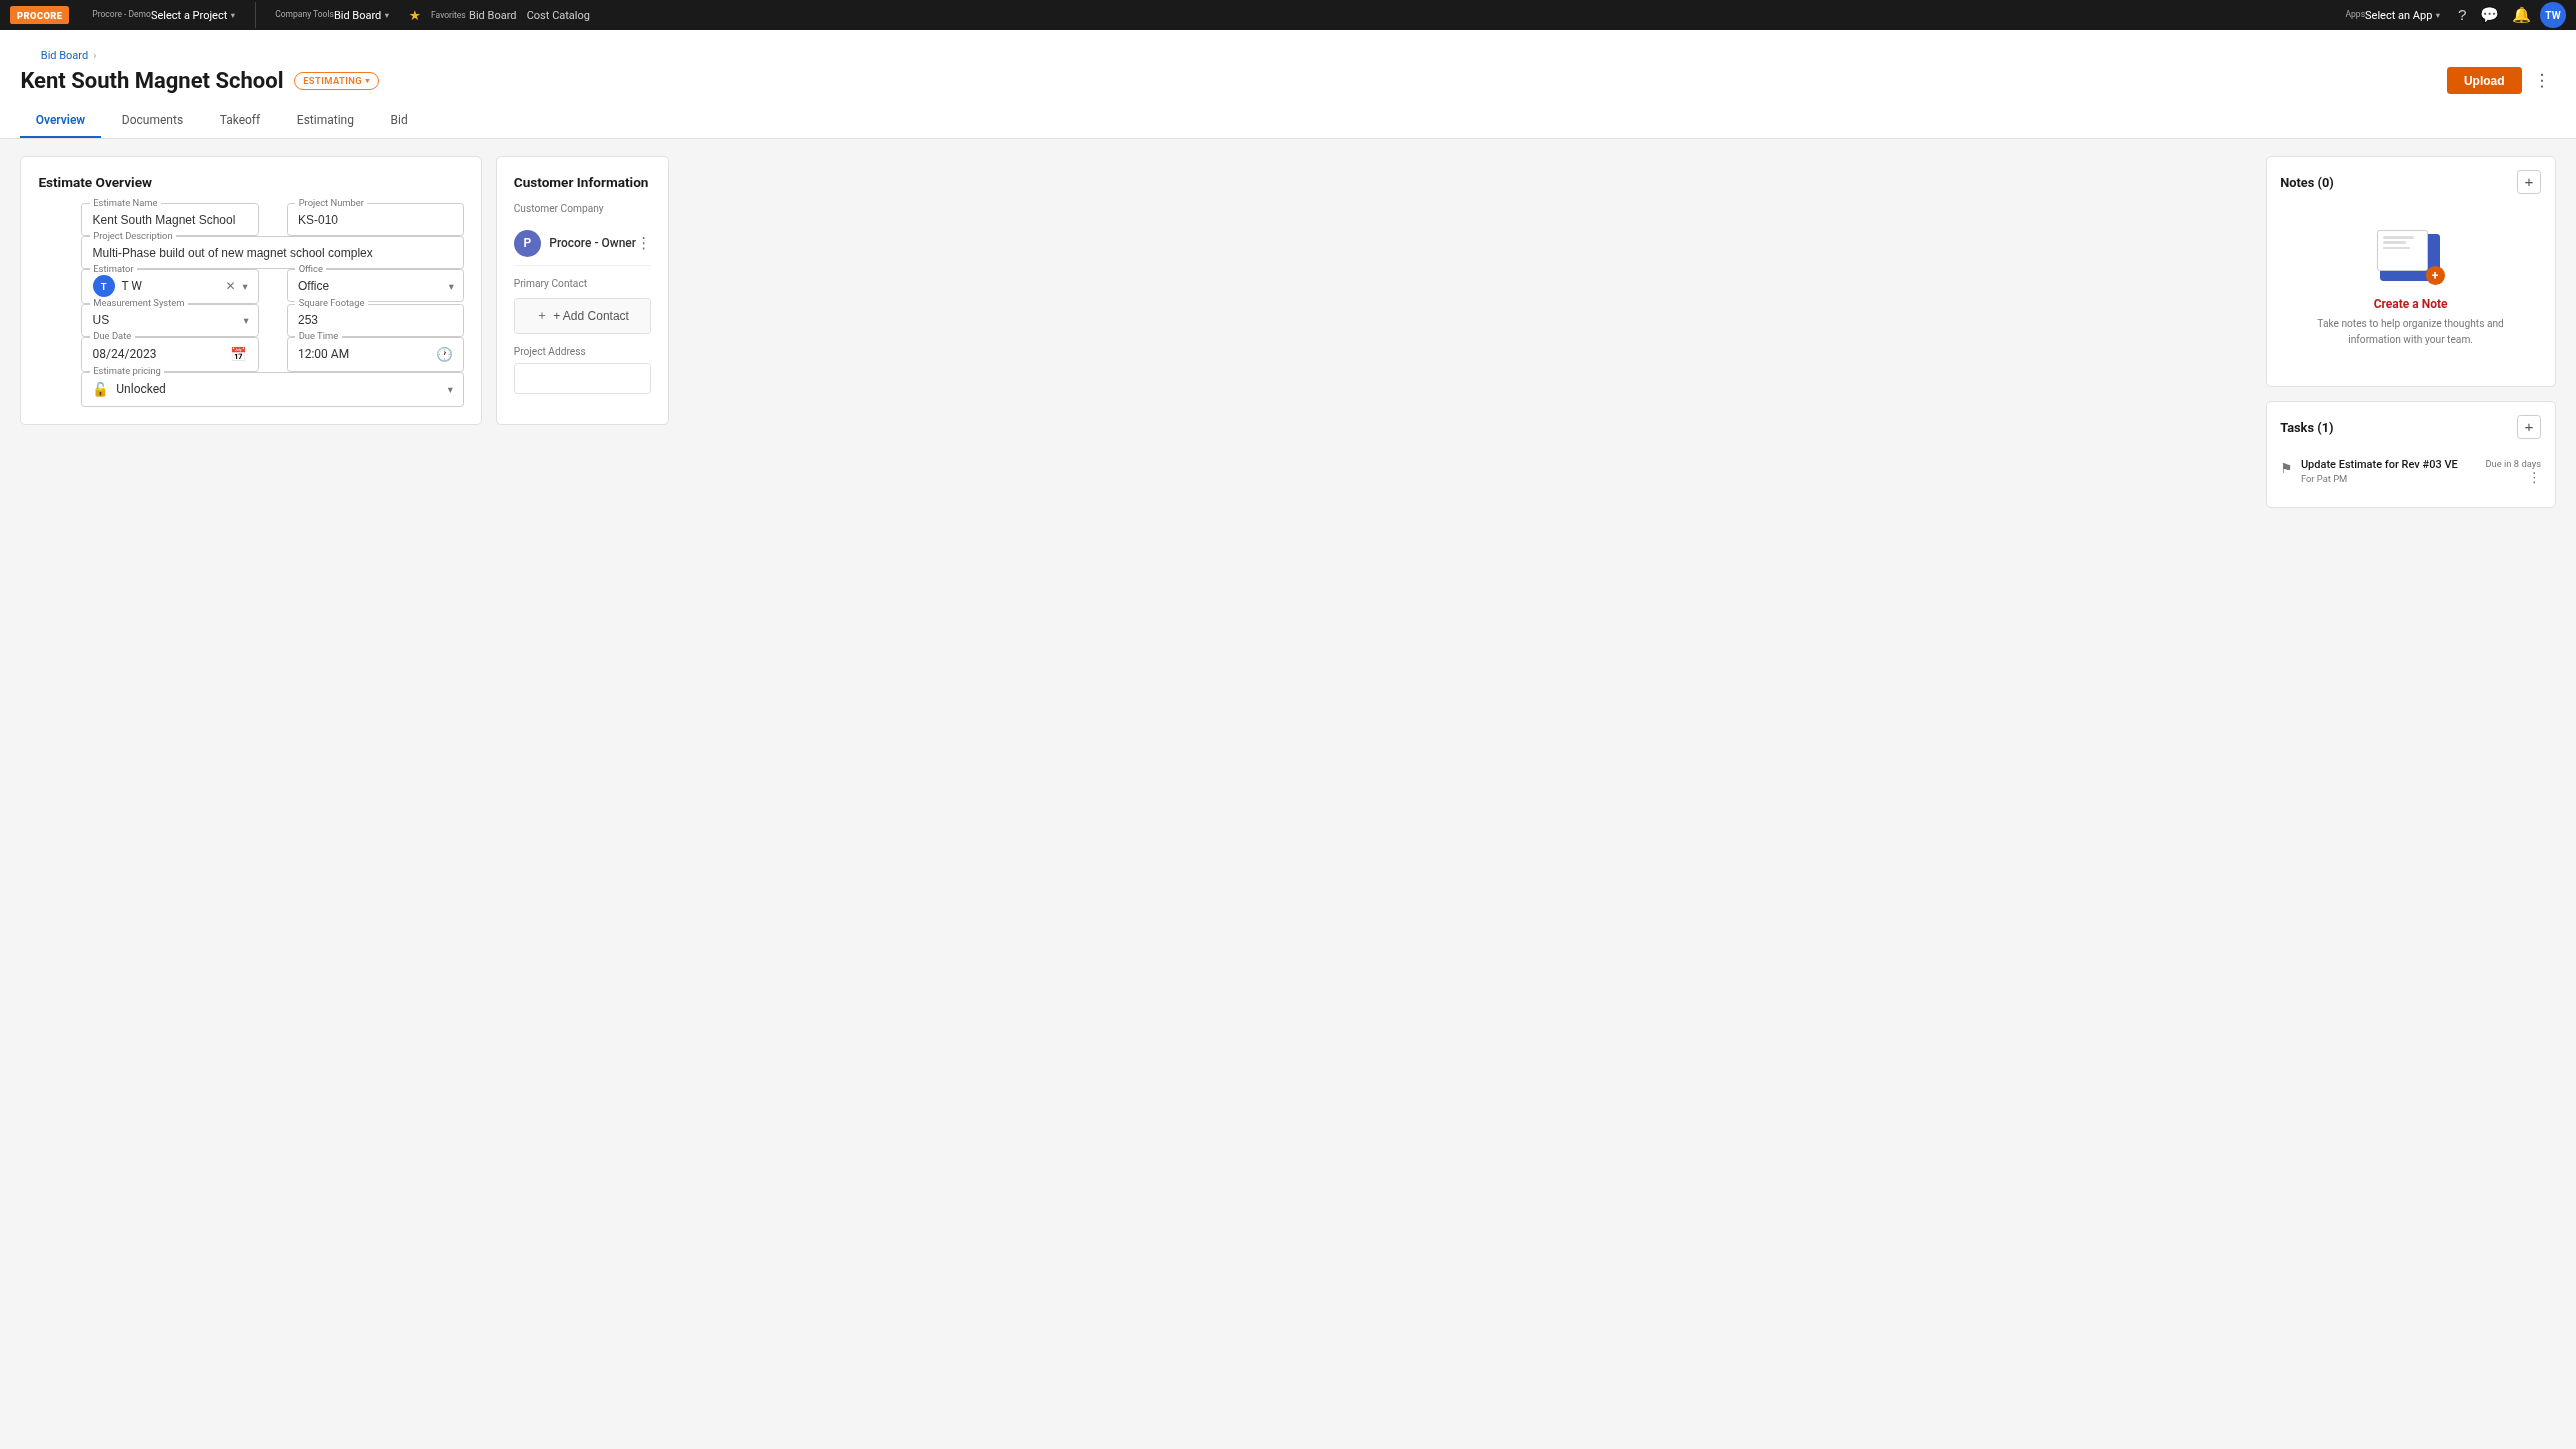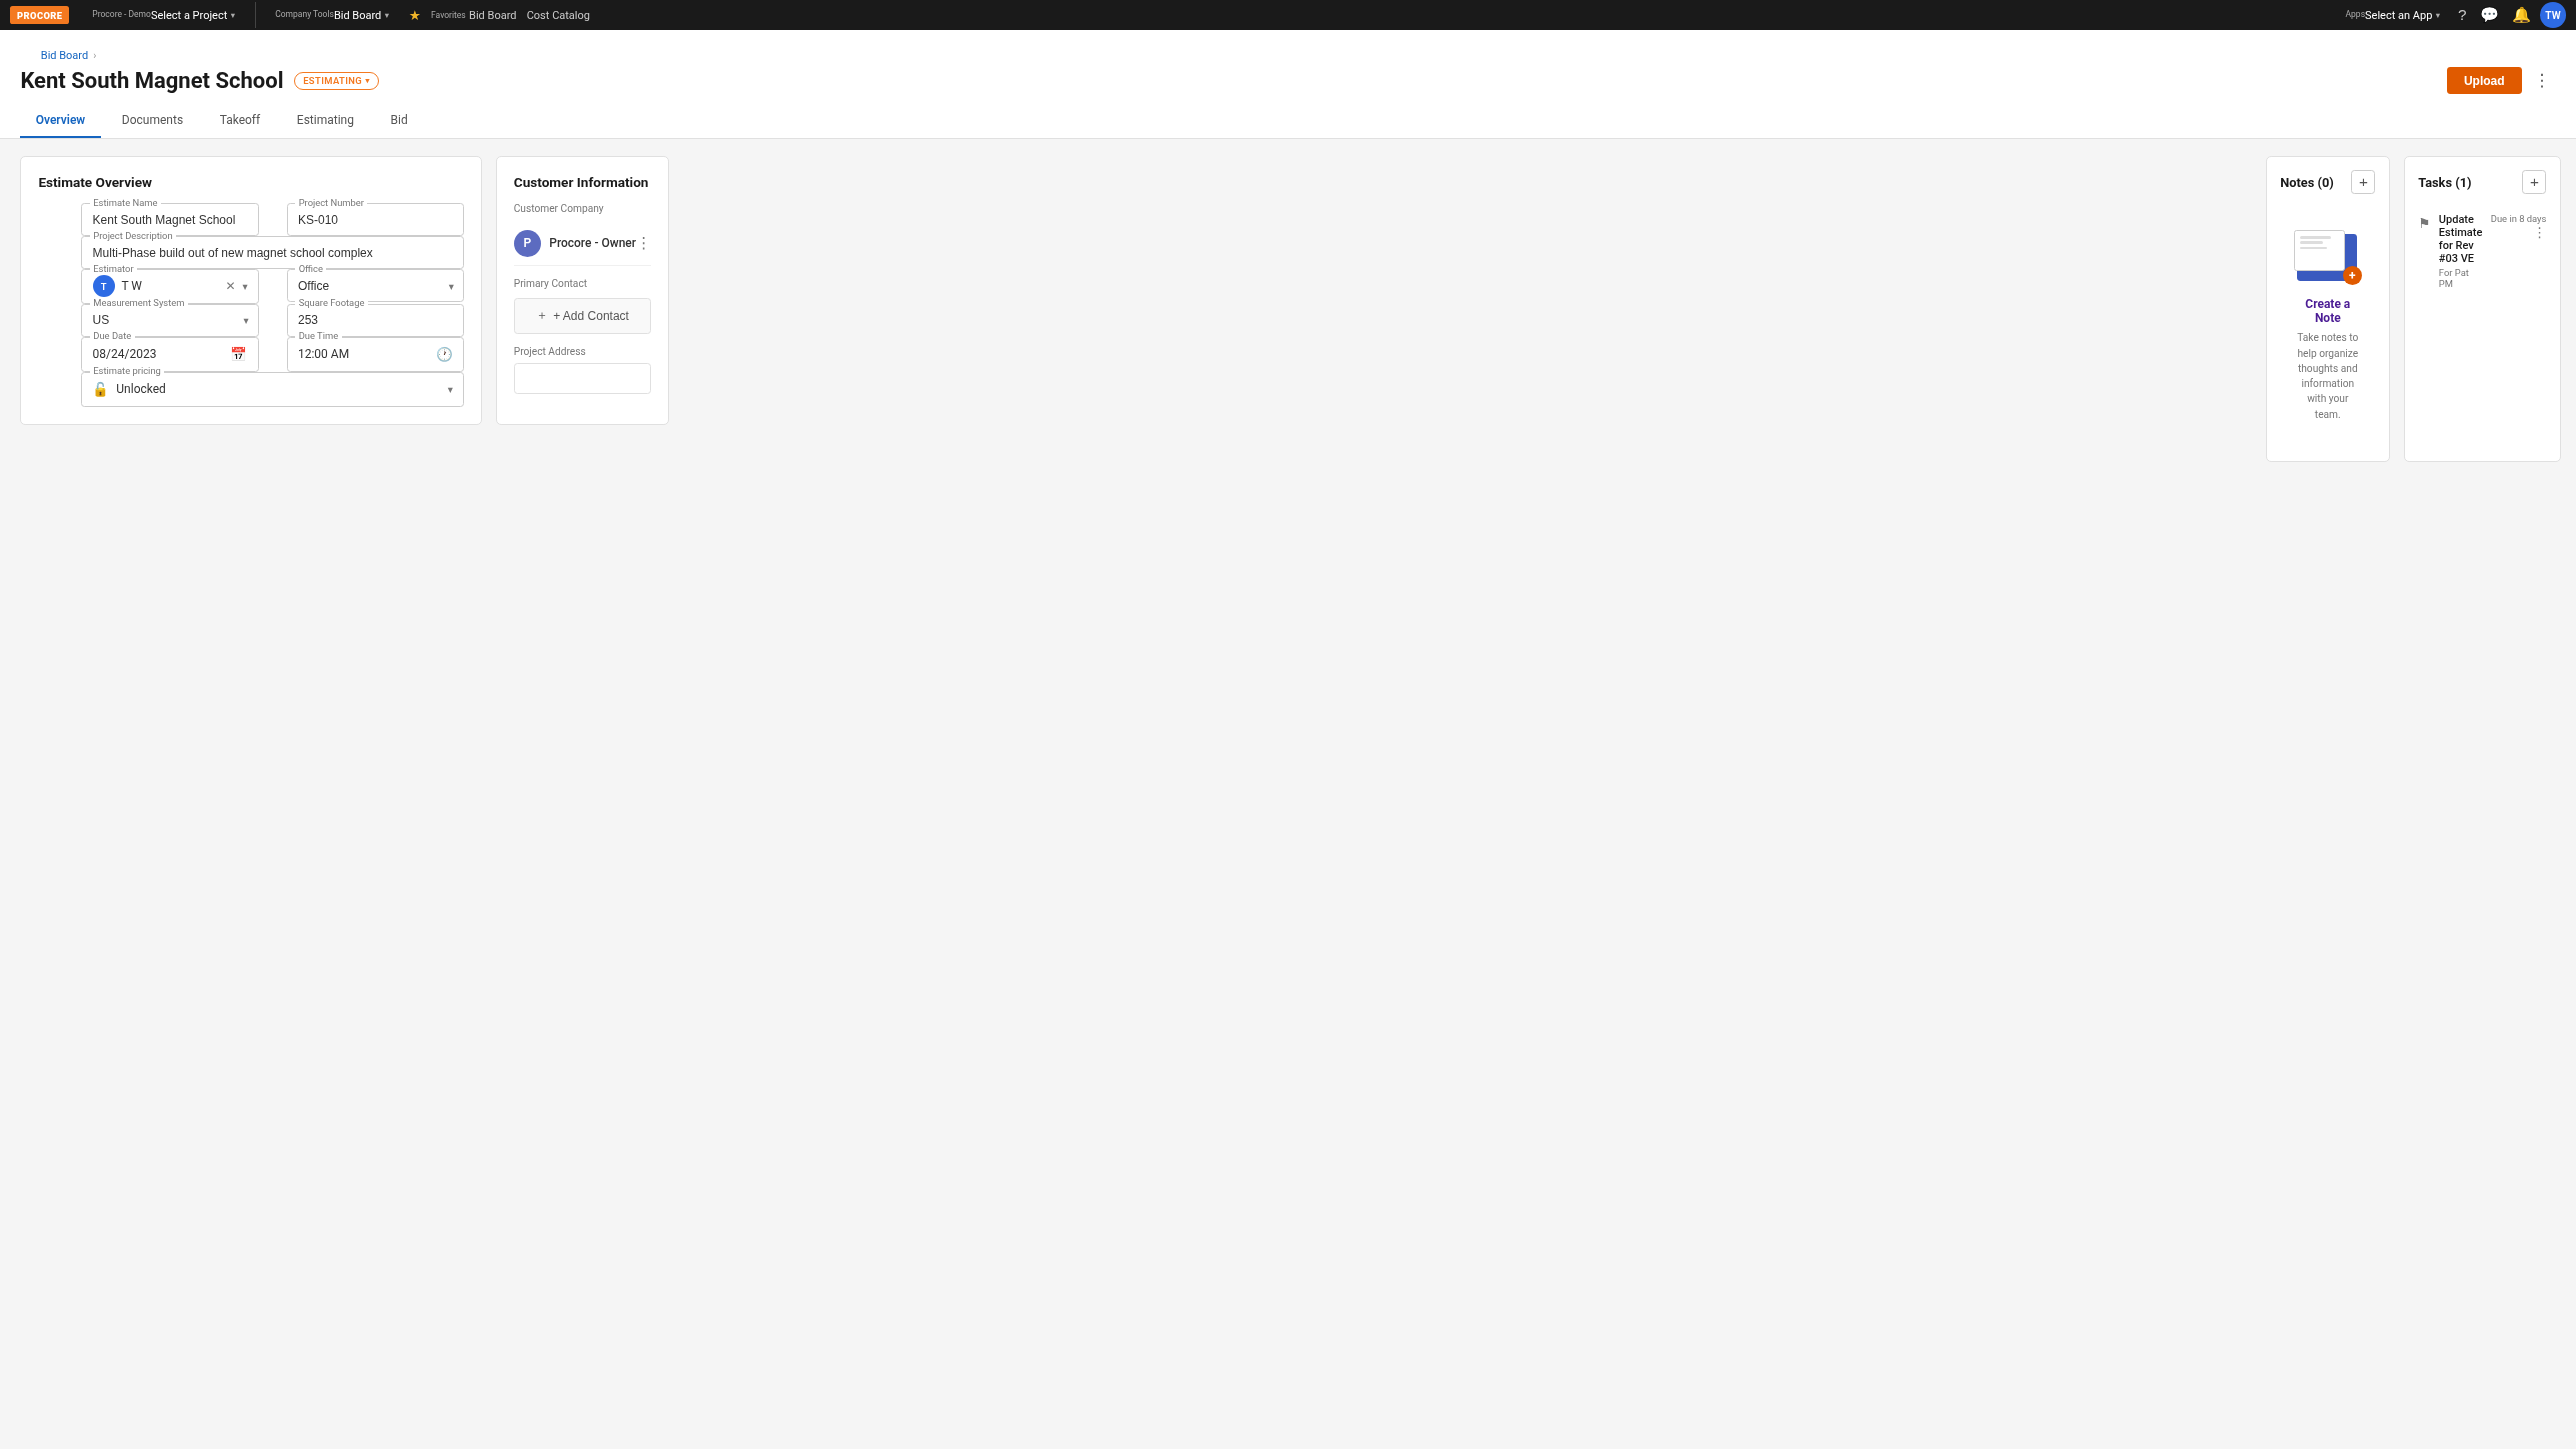--- a/index.html
+++ b/index.html
@@ -328,21 +328,21 @@
       gap: 5.1px;
       margin-top: 8.5px;
     }
 
     
     .right-panel {
       width: 290px;
       flex-shrink: 0;
       margin-left: 13.6px;
       display: flex;
-      flex-direction: row;
+      flex-direction: column;
       gap: 13.6px;
     }
     .right-card {
       background: #fff;
       border: 0.9px solid #e0e0e0;
       border-radius: 5.1px;
       padding: 13.6px;
     }
     .right-card-header {
       display: flex;
@@ -421,21 +421,21 @@
       color: white;
       font-size: 12px;
       font-weight: 700;
       display: flex;
       align-items: center;
       justify-content: center;
     }
     .notes-title {
       font-size: 12px;
       font-weight: 700;
-      color: #4c1d95;
+      color: #b91c1c;
       margin-bottom: 5.1px;
     }
     .notes-desc {
       font-size: 10.2px;
       color: #777;
       line-height: 1.5;
     }
 
     
     .task-item {

